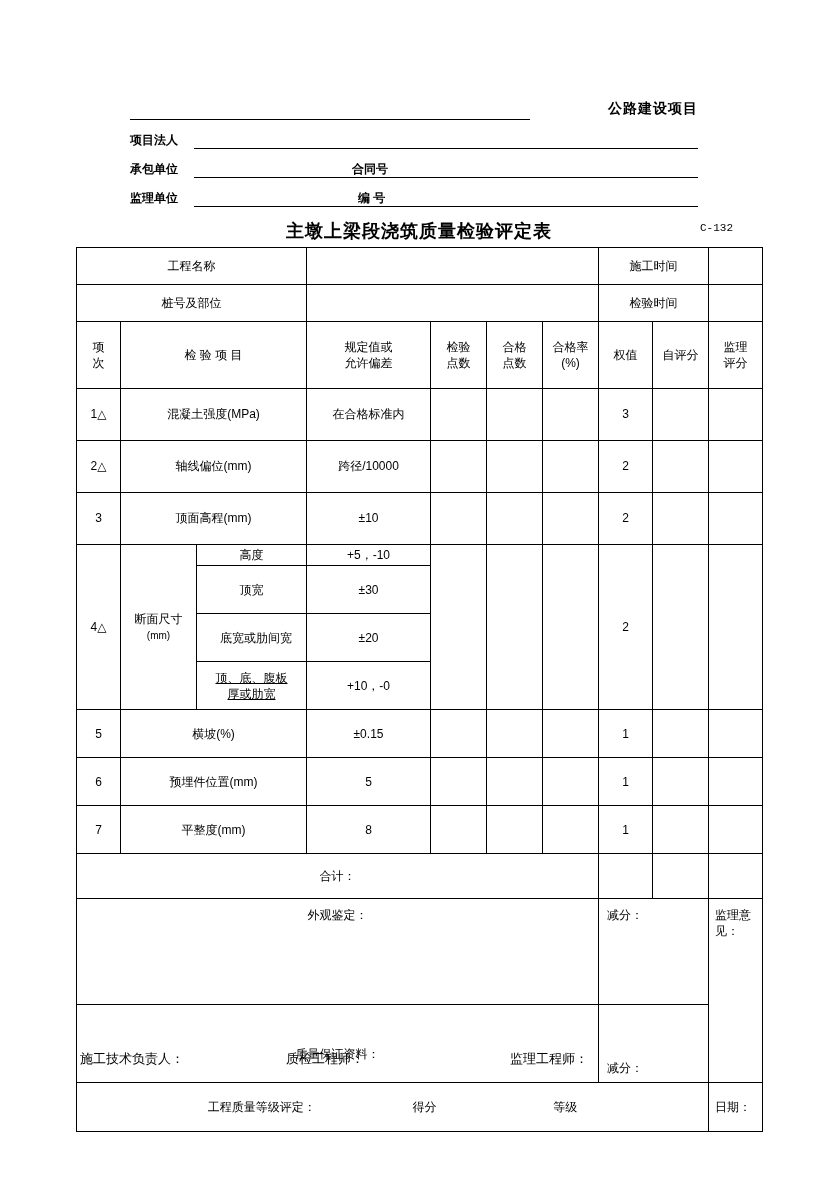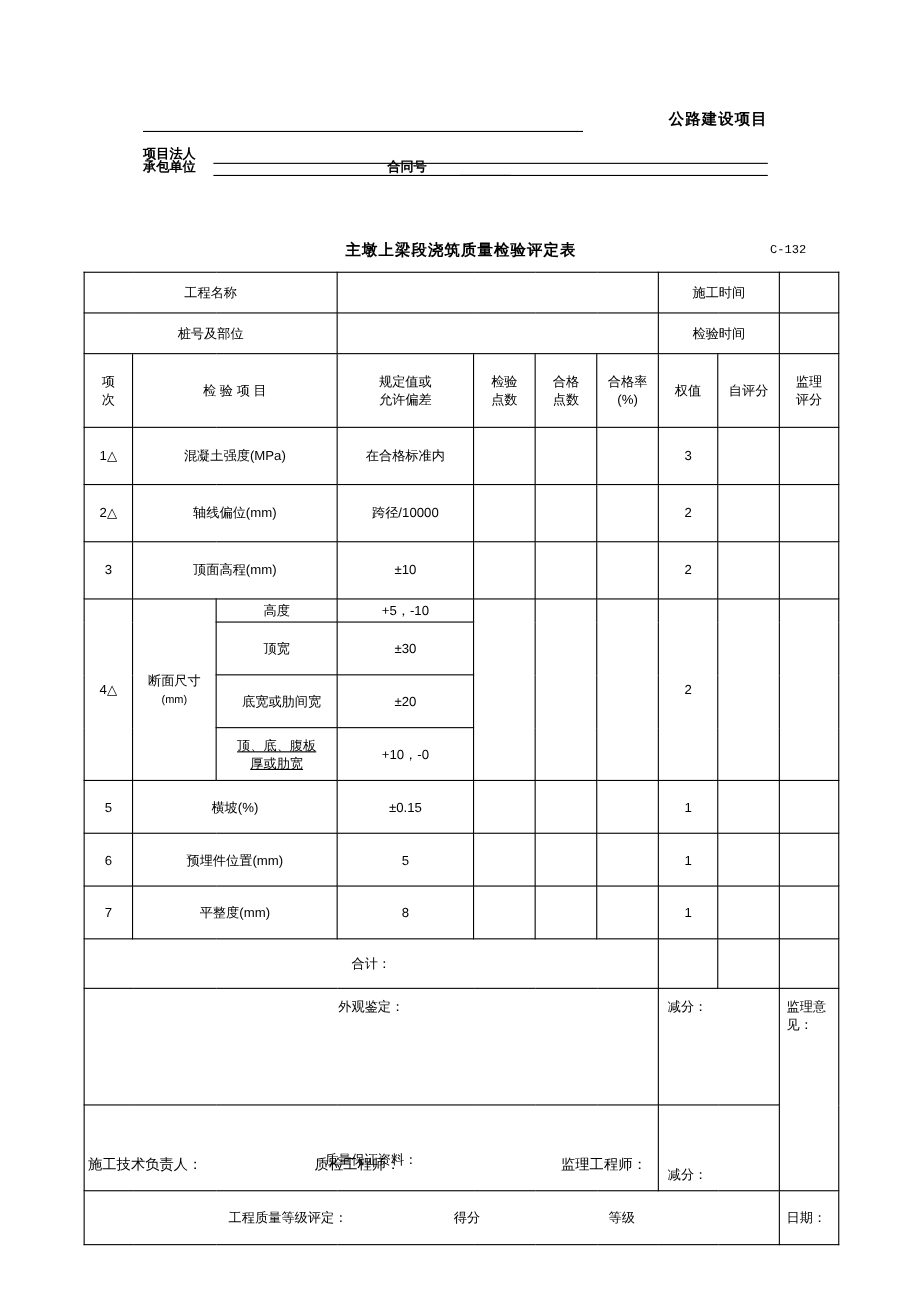--- a/index.html
+++ b/index.html
@@ -66,21 +66,21 @@
     height: 0;
   }
 
   
   .form-title {
     position: absolute;
     left: 0;
     top: 219px;
     width: 838px;
     text-align: center;
-    font-size: 14px;
+    font-size: 18px;
     font-weight: bold;
     letter-spacing: 1px;
   }
   .form-code {
     position: absolute;
     left: 700px;
     top: 222px;
     font-size: 11px;
     font-family: "Liberation Mono", "DejaVu Sans Mono", monospace;
   }
@@ -133,27 +133,33 @@
   <div class="hdr-title-row">
     <div class="hdr-rule"></div>
     <div class="hdr-title">公路建设项目</div>
   </div>
 
   <div class="field-row" style="left:130px; top:130px; width:568px;">
     <span class="field-label" style="left:0;">项目法人</span>
     <span class="field-line" style="left:64px; width:504px;"></span>
   </div>
 
-  <div class="field-row" style="left:130px; top:141px; width:568px;text-align:center;">
+  <div class="field-row" style="left:130px; top:159px; width:568px;text-align:center;">
     <span class="field-label" style="left:0;">承包单位</span>
     <span class="field-line" style="left:64px; width:270px;"></span>
     <span class="field-label" style="left:222px;">合同号</span>
     <span class="field-line" style="left:288px; width:280px;"></span>
   </div>
 
+  <div class="field-row" style="left:130px; top:188px; width:568px;">
+    <span class="field-label" style="left:0;">监理单位</span>
+    <span class="field-line" style="left:64px; width:270px;"></span>
+    <span class="field-label" style="left:228px;">编  号</span>
+    <span class="field-line" style="left:288px; width:280px;"></span>
+  </div>
 
   <div class="form-title">主墩上梁段浇筑质量检验评定表</div>
   <div class="form-code">C-132</div>
 
   <table class="main">
     <colgroup>
       <col style="width:44px">
       <col style="width:76px">
       <col style="width:110px">
       <col style="width:124px">

